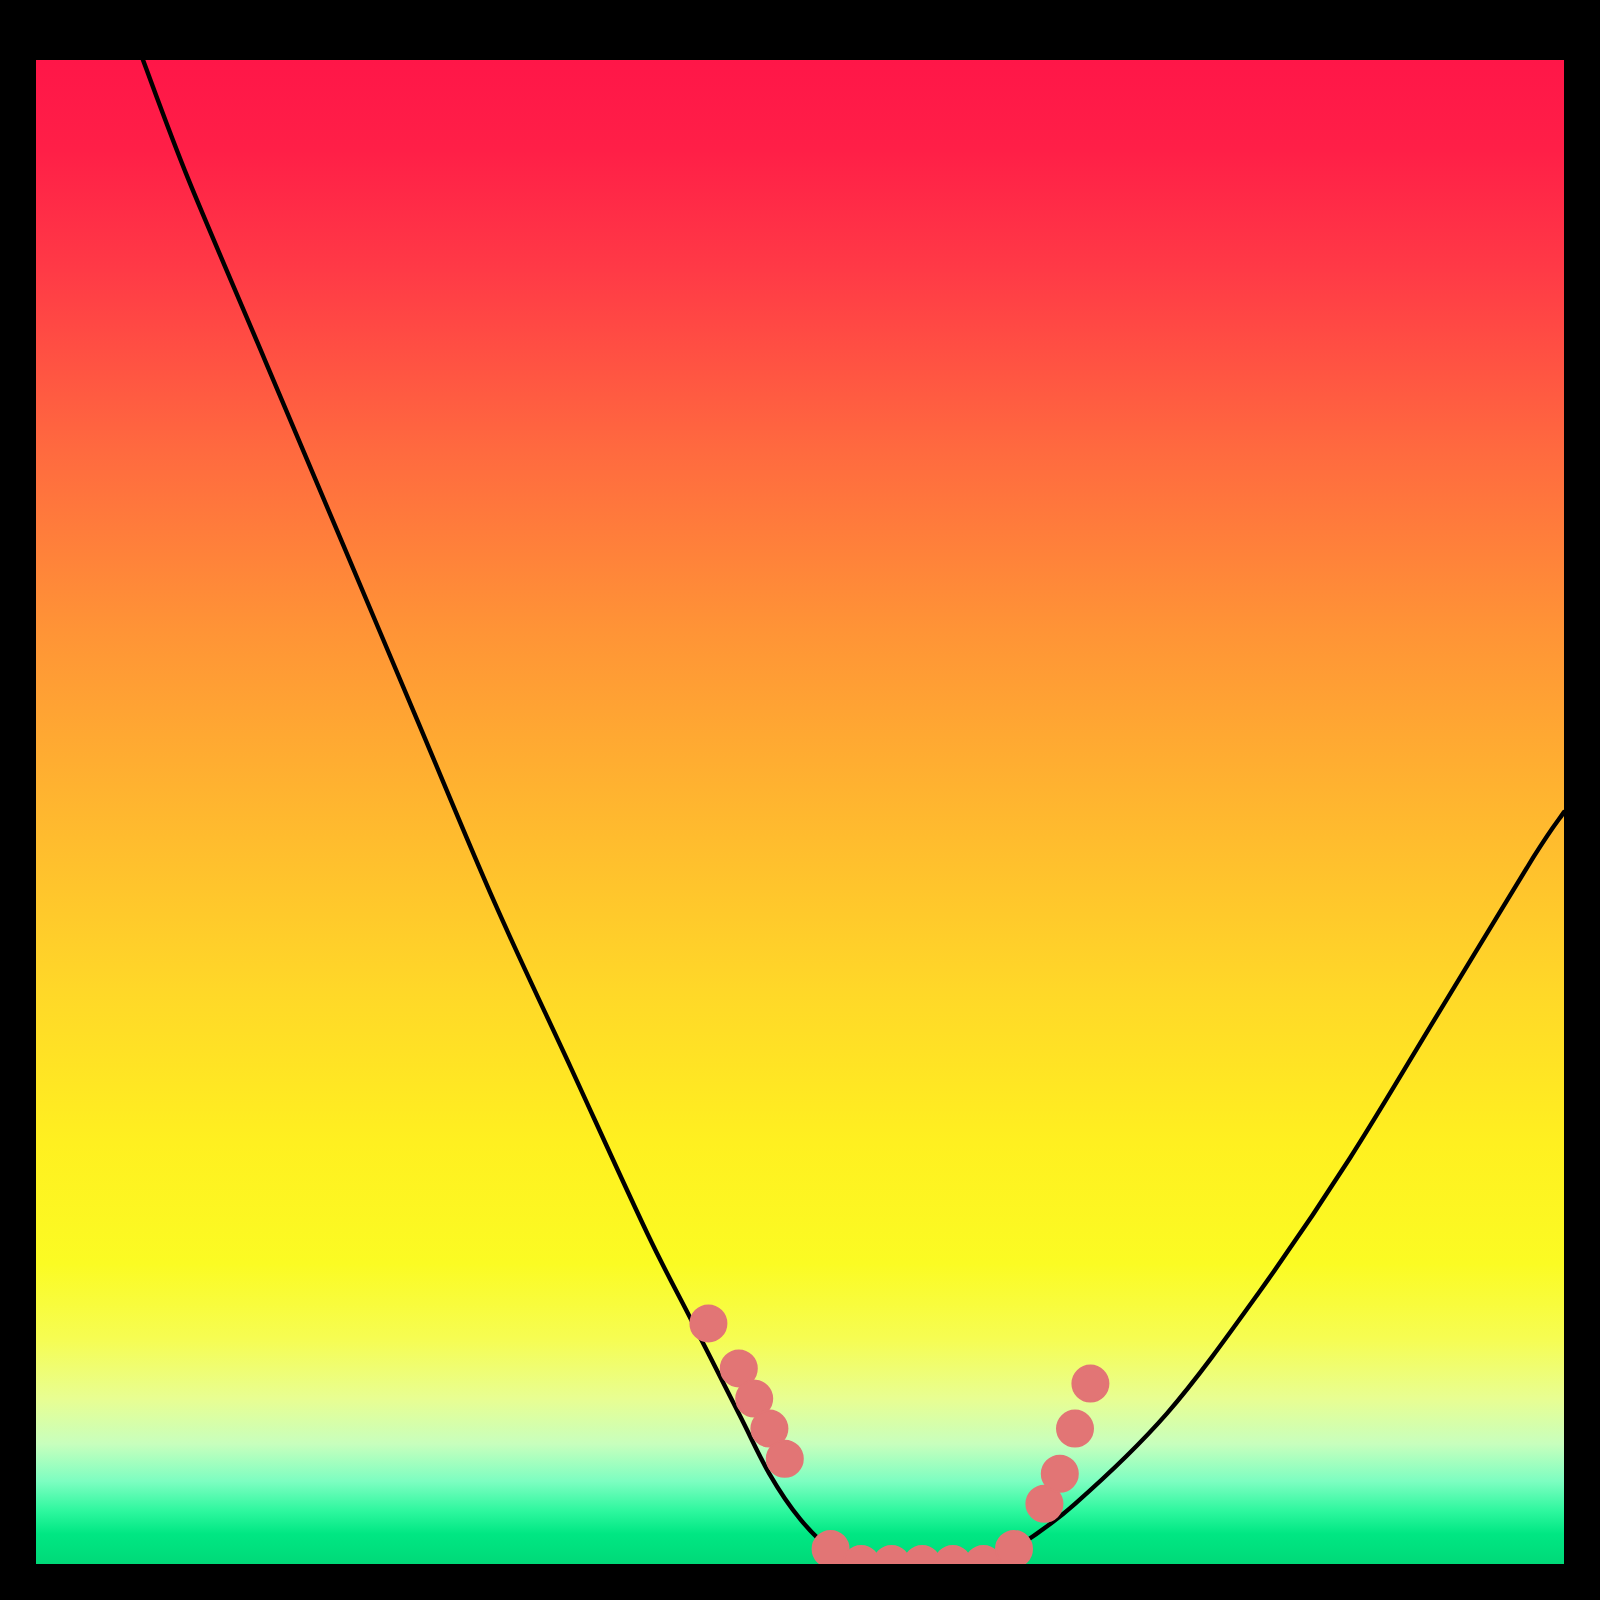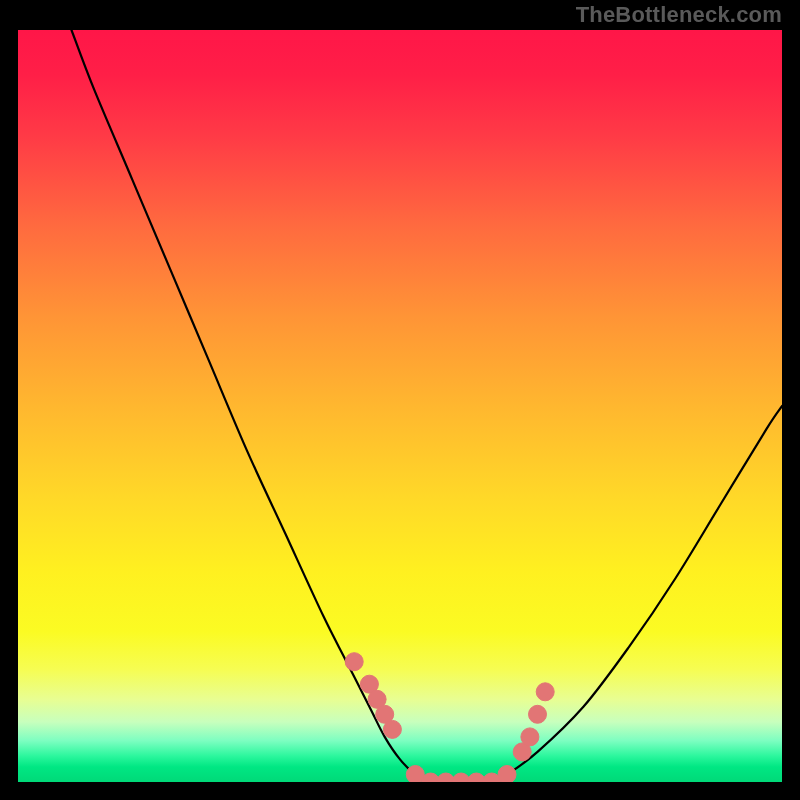--- a/index.html
+++ b/index.html
@@ -70,21 +70,20 @@
   }
   .dot {
     fill: #e27575;
     stroke: #e27575;
   }
 </style>
 </head>
 <body>
 
 <div class="container">
-  <div class="watermark">TheBottleneck.com</div>
 
   <div class="plot-area">
     <svg class="curve" viewBox="0 0 764 752" preserveAspectRatio="none">
       <path id="main-curve" class="main" d="M 53.5 0.0 C 57.3 10.0, 66.2 35.1, 76.4 60.2 C 86.6 85.2, 101.9 120.3, 114.6 150.4 C 127.3 180.5, 140.1 210.6, 152.8 240.6 C 165.5 270.7, 178.3 300.8, 191.0 330.9 C 203.7 361.0, 216.5 392.3, 229.2 421.1 C 241.9 449.9, 254.7 476.3, 267.4 503.8 C 280.1 531.4, 295.4 565.3, 305.6 586.6 C 315.8 607.9, 320.9 616.6, 328.5 631.7 C 336.2 646.7, 345.1 664.3, 351.4 676.8 C 357.8 689.3, 361.6 698.1, 366.7 706.9 C 371.8 715.7, 376.9 723.2, 382.0 729.4 C 387.1 735.7, 392.2 740.7, 397.3 744.5 C 402.4 748.2, 407.5 750.7, 412.6 752.0 C 417.7 753.3, 422.7 752.0, 427.8 752.0 C 432.9 752.0, 438.0 752.0, 443.1 752.0 C 448.2 752.0, 453.3 752.0, 458.4 752.0 C 463.5 752.0, 468.6 753.3, 473.7 752.0 C 478.8 750.7, 481.3 749.5, 489.0 744.5 C 496.6 739.5, 506.8 733.2, 519.5 721.9 C 532.3 710.6, 550.1 694.3, 565.4 676.8 C 580.6 659.3, 595.9 637.9, 611.2 616.6 C 626.5 595.3, 641.8 572.8, 657.0 549.0 C 672.3 525.1, 687.6 498.8, 702.9 473.8 C 718.2 448.7, 738.5 414.9, 748.7 398.6 C 758.9 382.3, 761.5 379.8, 764.0 376.0"></path>
       <g id="dot-layer">
           <circle class="dot" cx="336.2" cy="631.7" r="9"></circle>
           <circle class="dot" cx="351.4" cy="654.2" r="9"></circle>
           <circle class="dot" cx="359.1" cy="669.3" r="9"></circle>
           <circle class="dot" cx="366.7" cy="684.3" r="9"></circle>
           <circle class="dot" cx="374.4" cy="699.4" r="9"></circle>

